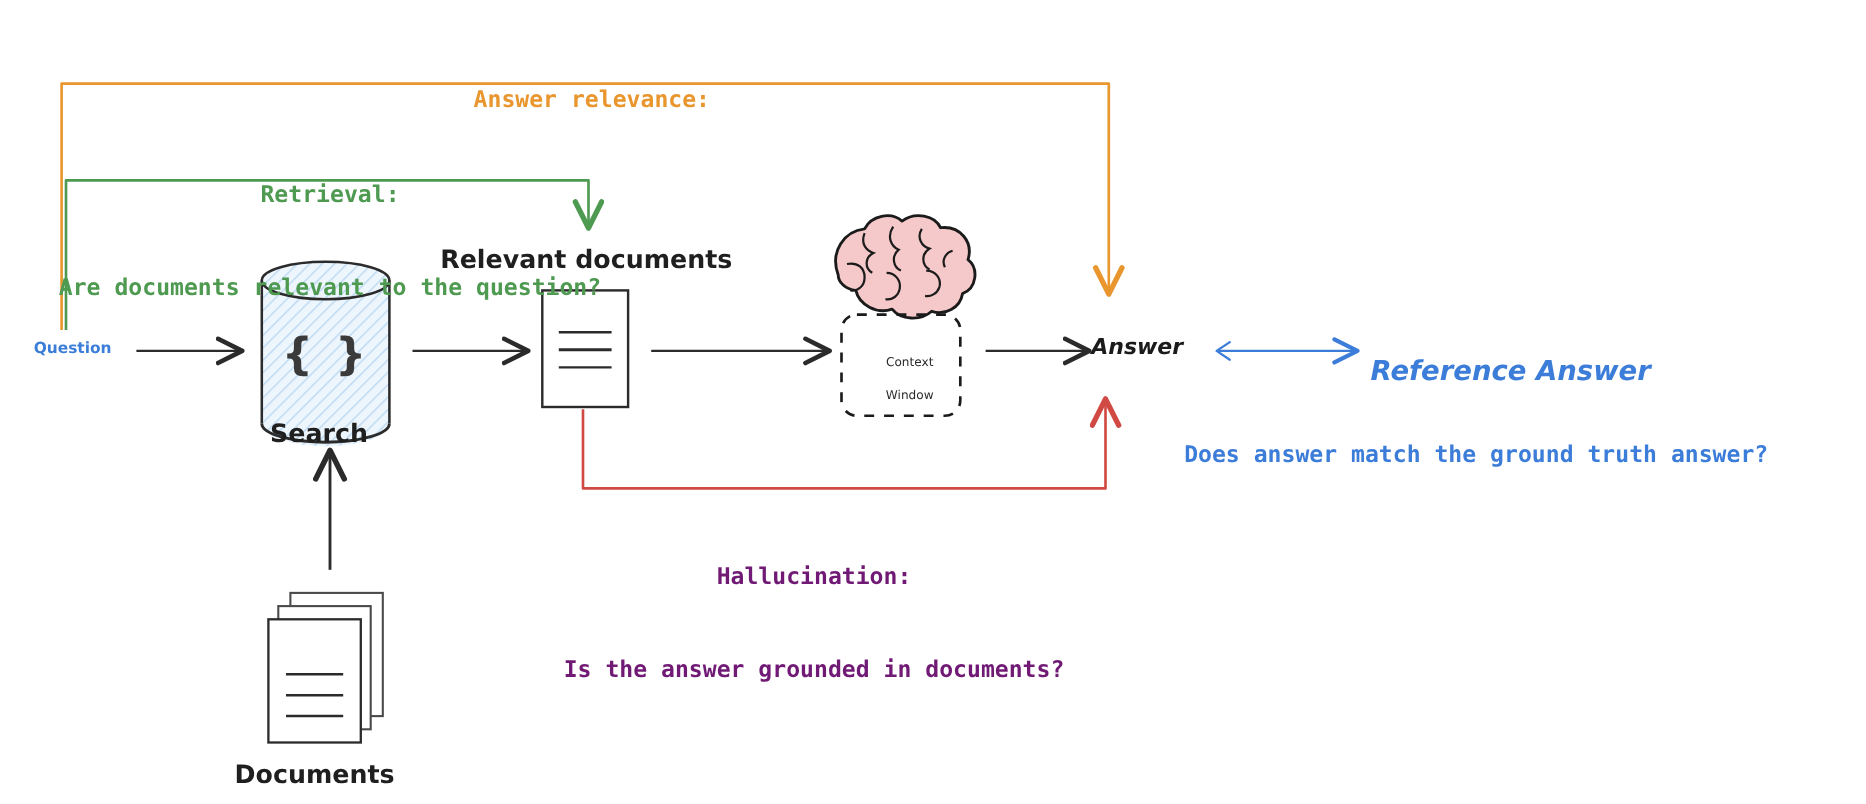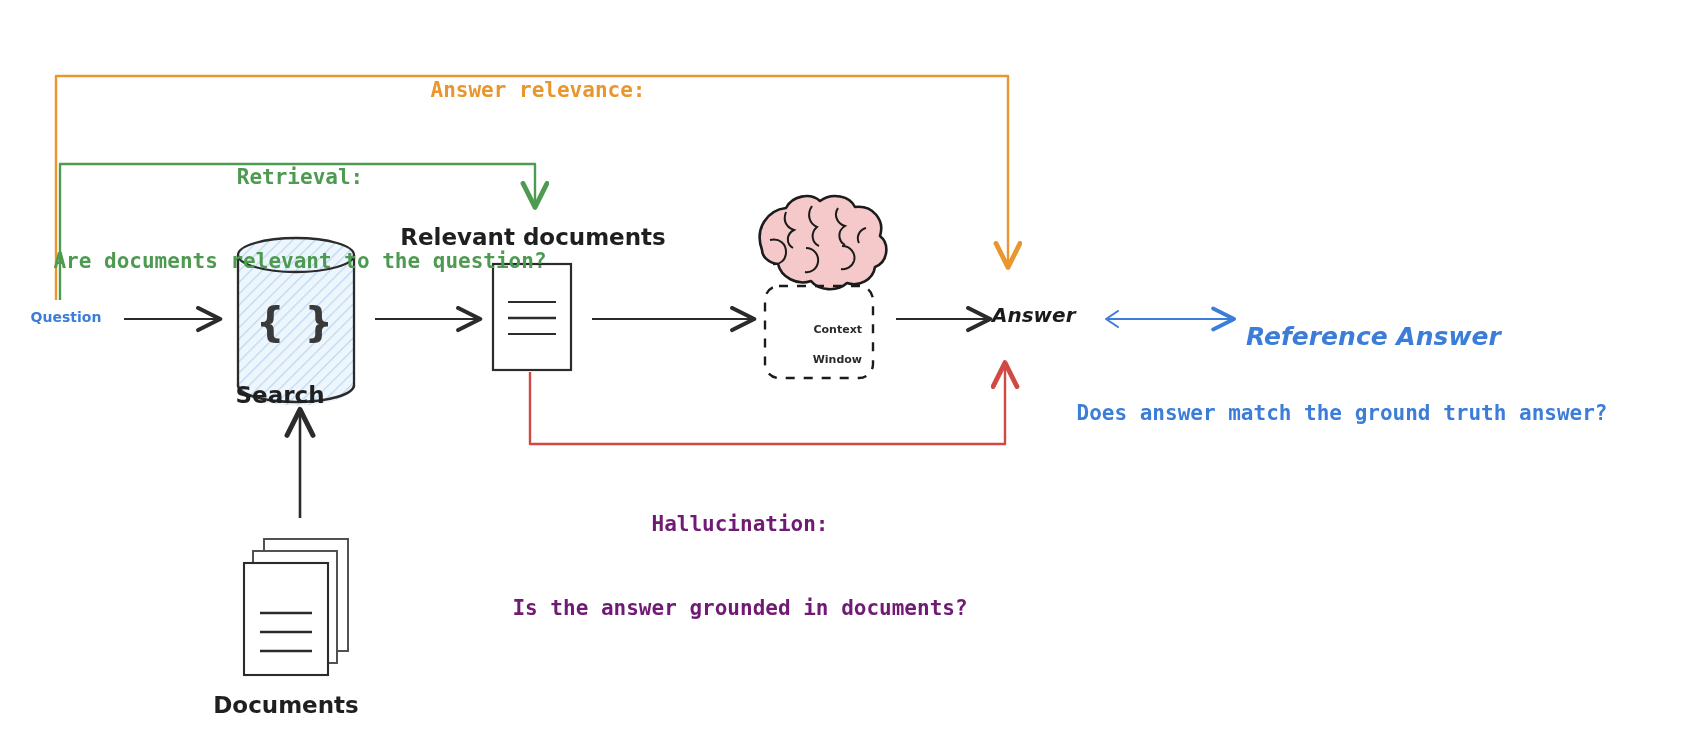--- a/index.html
+++ b/index.html
@@ -25,21 +25,21 @@
   .hand{
     font-family:"DejaVu Sans","Liberation Sans",sans-serif;
     font-size:23px;font-weight:600;color:#1f1f1f;
     text-align:center;
   }
   .hand.blue{color:#3b7dd8;font-size:14px;font-weight:600;}
   .hand.blueBig{color:#3b7dd8;font-size:25px;font-weight:600;font-style:italic;}
   .hand.ans{font-size:20px;font-weight:600;font-style:italic;color:#1b1b1b;}
   .ctxlbl{
     font-family:"DejaVu Sans","Liberation Sans",sans-serif;
-    font-size:11px;font-weight:700;color:#2b2b2b;text-align:right;line-height:1.35;
+    font-size:11px;font-weight:400;color:#2b2b2b;text-align:center;line-height:1.35;
   }
 </style>
 </head>
 <body>
 
 <div id="stage">
 
   <svg id="canvas" viewBox="0 0 1696 731">
     <defs>
       <pattern id="hatch" patternUnits="userSpaceOnUse" width="8" height="8" patternTransform="rotate(45)">
@@ -157,21 +157,21 @@
   </div>
 
   <div class="lbl anno" style="left:1012px;top:345px;width:660px;color:#3b7dd8;">
     <span class="l2">Does answer match the ground truth answer?</span>
   </div>
 
   <div class="lbl hand blue" style="left:18px;top:308px;width:96px;">Question</div>
 
   <div class="lbl" style="left:238px;top:296px;width:116px;text-align:center;font-family:'DejaVu Sans',sans-serif;font-size:40px;font-weight:700;color:#3a3a3a;letter-spacing:3px;">{ }</div>
 
-  <div class="lbl hand" style="left:200px;top:380px;width:160px;text-align:center;">Search</div>
+  <div class="lbl hand" style="left:210px;top:380px;width:160px;text-align:center;">Search</div>
 
   <div class="lbl hand" style="left:398px;top:222px;width:270px;">Relevant documents</div>
 
   <div class="lbl ctxlbl" style="left:778px;top:308px;width:84px;">
     <span>Context</span><br>
     <span>Window</span>
   </div>
 
   <div class="lbl hand ans" style="left:992px;top:302px;width:120px;text-align:left;">Answer</div>
 

